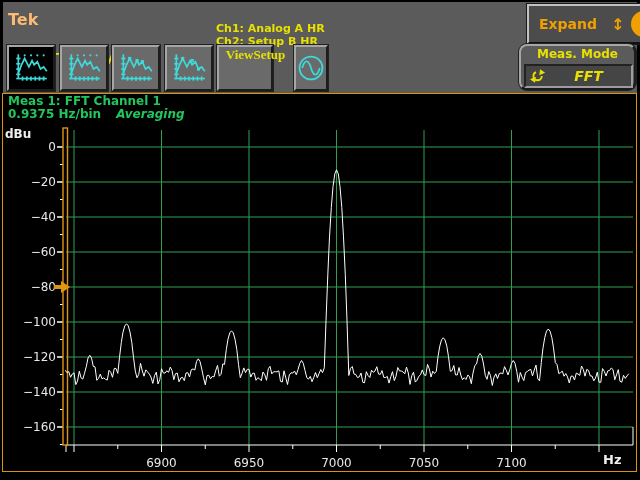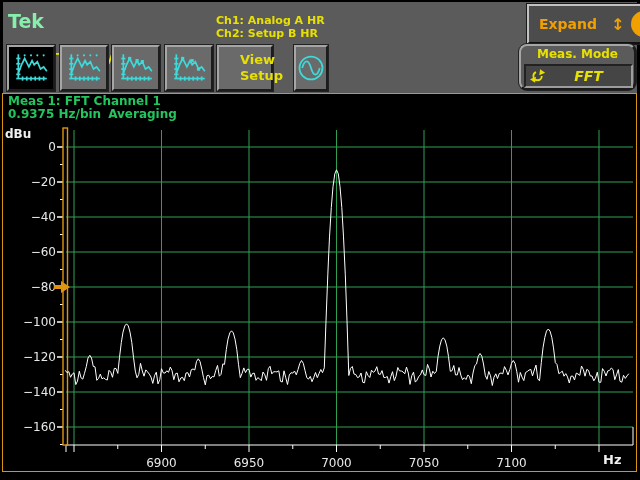--- a/index.html
+++ b/index.html
@@ -1,39 +1,39 @@
 <!DOCTYPE html>
 <html><head>
 <meta charset="utf-8">
 <style>
   html,body{margin:0;padding:0;background:#000;}
   #app{position:relative;width:640px;height:480px;background:#000;overflow:hidden;
        font-family:"DejaVu Sans",sans-serif;}
   
   .topbar{position:absolute;left:3px;top:2px;width:634px;height:91px;background:#5b5b5b;z-index:10;}
-  .brand{position:absolute;left:5px;top:8px;color:#86efac;font-size:19px;font-weight:bold;letter-spacing:0px;}
+  .brand{position:absolute;left:5px;top:8px;color:#fdba74;font-size:16px;font-weight:bold;letter-spacing:0px;}
   .app-title{position:absolute;left:34px;top:11px;color:#e8e000;font-size:13px;font-weight:bold;letter-spacing:0.5px;margin-top:37px;}
-  .ch-info{position:absolute;left:213px;top:12px;color:#e8e000;font-size:11px;font-weight:bold;line-height:13px;}
+  .ch-info{position:absolute;left:213px;top:20px;color:#e8e000;font-size:11px;font-weight:bold;line-height:13px;}
   
   .expand-btn{position:absolute;left:524px;top:2px;width:133px;height:36px;background:#4c4c4c;
       border-top:2px solid #c2c2c2;border-left:2px solid #c2c2c2;
       border-bottom:2px solid #101010;border-right:2px solid #101010;
       box-shadow:0 0 0 1px #1a1a1a;display:flex;align-items:center;cursor:pointer;justify-content:space-between;}
   .expand-label{color:#f0a000;font-size:14px;font-weight:bold;margin-left:10px;}
   .expand-arrow{color:#f0a000;font-size:16px;font-weight:bold;margin-left:14px;}
   .knob{position:relative;width:26px;height:26px;border-radius:50%;background:#f0a000;margin-left:auto;margin-right:5px;}
   .knob .hole{position:absolute;left:16px;top:4px;width:7px;height:7px;border-radius:50%;background:#4c4c4c;}
   
   .tool-btn{position:absolute;top:43px;height:46px;background:#6a6a6a;
       border-top:2px solid #a6a6a6;border-left:2px solid #a6a6a6;
       border-bottom:2px solid #1c1c1c;border-right:2px solid #1c1c1c;
       box-shadow:0 0 0 1px #222;box-sizing:border-box;display:flex;align-items:center;justify-content:center;cursor:pointer;}
   .tool-btn.selected{background:#000;}
   .icon-svg{display:block;}
-  .view-setup{flex-direction:column;align-items:flex-start;padding-left:21px;}
+  .view-setup{align-items:flex-start;padding-left:21px;font-family:Liberation Serif, serif;}
   .view-setup span{color:#e8e000;font-size:13px;font-weight:bold;line-height:16px;}
   
   .meas-panel{position:absolute;left:516px;top:42px;width:117px;height:46px;background:#5b5b5b;
       border-top:2px solid #a6a6a6;border-left:2px solid #a6a6a6;
       border-bottom:2px solid #1c1c1c;border-right:2px solid #1c1c1c;
       box-shadow:0 0 0 1px #222;box-sizing:border-box;border-radius:8px;}
   .meas-title{text-align:center;color:#e8e000;font-size:12px;font-weight:bold;margin-top:1px;}
   .meas-value-box{position:absolute;left:3px;top:18px;width:105px;height:20px;background:#454545;
       border-top:2px solid #222;border-left:2px solid #222;
       border-bottom:2px solid #9d9d9d;border-right:2px solid #9d9d9d;
@@ -47,21 +47,21 @@
   #plot{position:absolute;left:0;top:0;z-index:5;}
 </style>
 </head>
 <body>
 
 <div id="app">
 
   <div class="screen"></div>
 
   <div class="hdr" style="left:8px;top:94px;">Meas 1: FFT Channel 1</div>
-  <div class="hdr" style="left:8px;top:107px;"><span>0.9375 Hz/bin</span><span style="margin-left:7px;">Averaging</span></div>
+  <div class="hdr" style="left:8px;top:107px;"><span>0.9375 Hz/bin</span><span style="margin-left:15px;font-style:italic;">Averaging</span></div>
 
   <svg id="plot" width="640" height="480">
       <line x1="74" y1="130" x2="74" y2="445" stroke="#2fa052" stroke-width="1"></line>
       <line x1="161.5" y1="130" x2="161.5" y2="445" stroke="#2fa052" stroke-width="1"></line>
       <line x1="249" y1="130" x2="249" y2="445" stroke="#2fa052" stroke-width="1"></line>
       <line x1="336.5" y1="130" x2="336.5" y2="445" stroke="#2fa052" stroke-width="1"></line>
       <line x1="424" y1="130" x2="424" y2="445" stroke="#2fa052" stroke-width="1"></line>
       <line x1="511.5" y1="130" x2="511.5" y2="445" stroke="#2fa052" stroke-width="1"></line>
       <line x1="599" y1="130" x2="599" y2="445" stroke="#2fa052" stroke-width="1"></line>
       <line x1="66" y1="147" x2="633" y2="147" stroke="#2fa052" stroke-width="1"></line>

